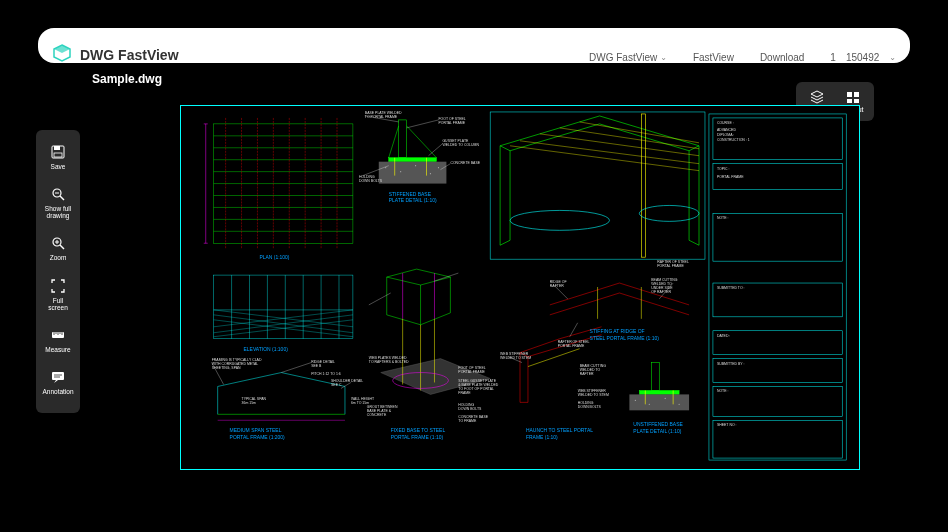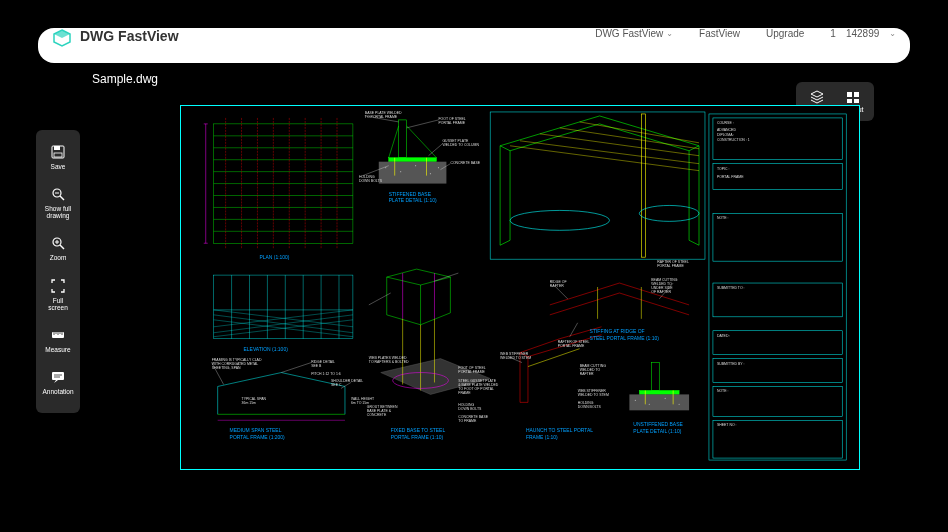--- a/index.html
+++ b/index.html
@@ -10,21 +10,21 @@
   position: relative;
   overflow: hidden;
 }
 .header {
   position: absolute;
   top: 28px; left: 38px; right: 38px;
   height: 35px;
   background: #fff;
   border-radius: 16px;
   display: flex;
-  align-items: flex-start;
+  align-items: flex-end;
   padding: 0 14px;
 }
 .logo-icon {
   width: 20px; height: 20px;
   margin-right: 8px;
 }
 .app-title {
   font-size: 14px;
   font-weight: bold;
   color: #333;
@@ -40,21 +40,21 @@
 .hdr-item { cursor: pointer; display: flex; align-items: center; gap: 3px; }
 .chev { font-size: 8px; color: #888; }
 .account { display: flex; align-items: center; gap: 10px; }
 .account-num { font-size: 10px; }
 
 .filename {
   position: absolute;
   top: 72px; left: 92px;
   color: #fff;
   font-size: 12px;
-  font-weight: normal;
+  font-weight: bold;
 }
 
 .sidebar {
   position: absolute;
   top: 130px; left: 36px;
   width: 44px;
   background: #2a2a2a;
   border-radius: 6px;
   padding: 8px 0;
   display: flex;
@@ -125,25 +125,25 @@
   <div class="app-title">DWG FastView</div>
   <div class="header-right">
     <div class="hdr-item">
         <span>DWG FastView</span>
         <span class="chev">⌄</span>
       </div>
     <div class="hdr-item">
         <span>FastView</span>
       </div>
     <div class="hdr-item">
-        <span>Upgrade</span>
+        <span>Download</span>
       </div>
     <div class="account">
       <span class="account-num">1</span>
-      <span class="account-num">142899</span>
+      <span class="account-num">150492</span>
       <span class="chev">⌄</span>
     </div>
   </div>
 </div>
 
 <div class="filename">Sample.dwg</div>
 
 <div class="sidebar">
   <div class="sb-item">
     <div class="sb-icon">

